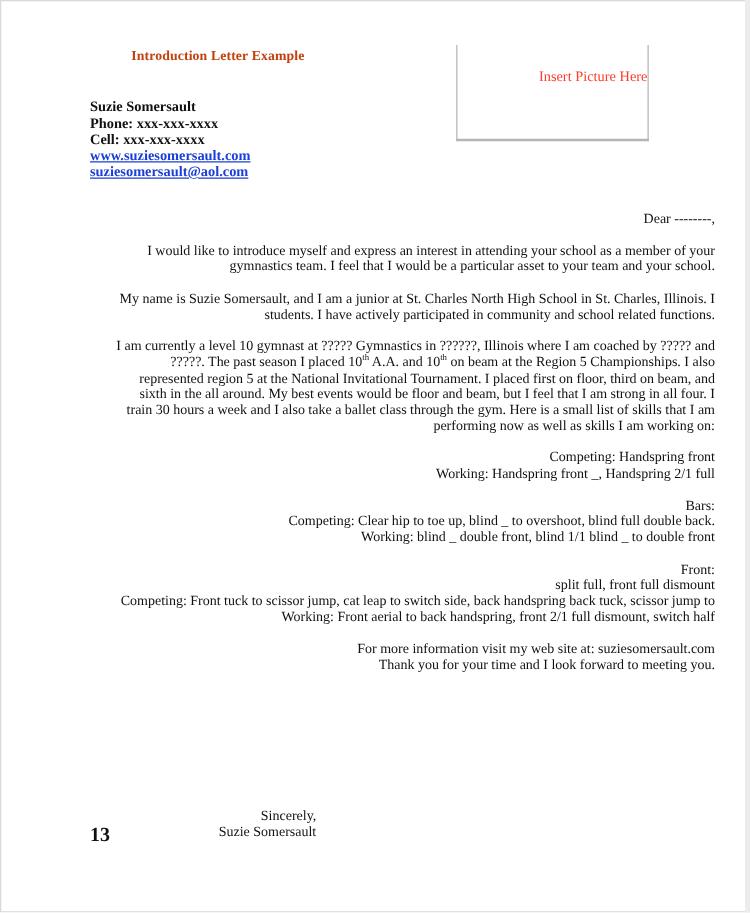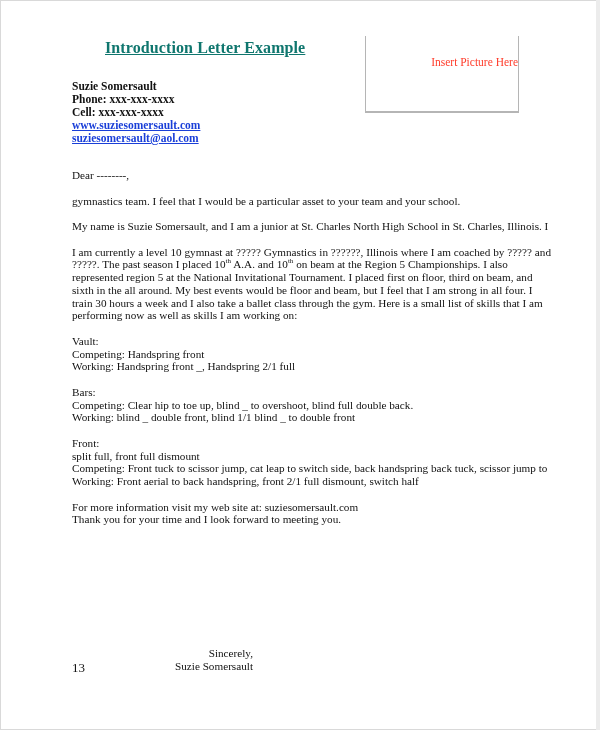--- a/index.html
+++ b/index.html
@@ -1,31 +1,31 @@
 <!DOCTYPE html>
 <html><head>
 <meta charset="utf-8">
 <style>
   html, body { margin: 0; padding: 0; background: #ffffff; }
   body { width: 600px; height: 730px; position: relative; overflow: hidden; font-family: "Liberation Serif", "DejaVu Serif", serif; color: #111; }
   .page { position: absolute; left: 0; top: 0; width: 598px; height: 728px; border: 1px solid #d9d9d9; background: #fff; }
   .right-edge { position: absolute; left: 596px; top: 0; width: 4px; height: 730px; background: #ececec; }
   .abs { position: absolute; white-space: nowrap; }
-  .title { left: 105px; top: 39px; font-size: 16px; font-weight: bold; color: #0f766e; text-decoration: underline; letter-spacing: 0.1px; }
+  .title { left: 105px; top: 39px; font-size: 11px; font-weight: bold; color: #c2410c; letter-spacing: 0.1px; }
   .picture-box { position: absolute; left: 365px; top: 36px; width: 152px; height: 75px; border-left: 1px solid #b5b5b5; border-right: 1px solid #b5b5b5; border-bottom: 2px solid #b5b5b5; }
   .picture-label { position: absolute; left: 0; right: 0; top: 20px; text-align: right; font-size: 11.5px; color: #ff3b2a; }
   .contact { left: 72px; top: 80px; font-size: 11.5px; font-weight: bold; line-height: 13px; }
   .contact div { white-space: nowrap; }
   .contact .link { color: #1a3fd8; text-decoration: underline; }
   .body-text { position: absolute; left: 72px; top: 169px; width: 500px; font-size: 11.2px; line-height: 12.75px; }
   .body-text p { margin: 0 0 12.75px 0; }
-  .body-text .line { display: block; white-space: nowrap; }
+  .body-text .line { display: block; white-space: nowrap; text-align: right; }
   sup { font-size: 7px; line-height: 0; vertical-align: super; }
   .sign { left: 175px; top: 647px; font-size: 11.2px; line-height: 12.75px; text-align: right; }
-  .page-num { left: 72px; top: 660px; font-size: 13px; font-weight: normal; }
+  .page-num { left: 72px; top: 660px; font-size: 16px; font-weight: bold; }
 </style>
 </head>
 <body>
 
 <div class="page"></div>
 <div class="right-edge"></div>
 
 <div class="abs title">Introduction Letter Example</div>
 
 <div class="picture-box">
@@ -39,38 +39,39 @@
   <div class="link">www.suziesomersault.com</div>
   <div class="link">suziesomersault@aol.com</div>
 </div>
 
 <div class="body-text">
   <p>
       <span class="line">Dear --------,</span>
     </p>
 
   <p>
+    <span class="line">I would like to introduce myself and express an interest in attending your school as a member of your</span>
     <span class="line">gymnastics team. I feel that I would be a particular asset to your team and your school.</span>
   </p>
 
   <p>
     <span class="line">My name is Suzie Somersault, and I am a junior at St. Charles North High School in St. Charles, Illinois. I</span>
+    <span class="line">students. I have actively participated in community and school related functions.</span>
   </p>
 
   <p>
     <span class="line">I am currently a level 10 gymnast at ????? Gymnastics in ??????, Illinois where I am coached by ????? and</span>
     <span class="line"><span>?????. The past season I placed 10</span><sup>th</sup><span> A.A. and 10</span><sup>th</sup><span> on beam at the Region 5 Championships. I also</span></span>
     <span class="line">represented region 5 at the National Invitational Tournament. I placed first on floor, third on beam, and</span>
     <span class="line">sixth in the all around. My best events would be floor and beam, but I feel that I am strong in all four. I</span>
     <span class="line">train 30 hours a week and I also take a ballet class through the gym. Here is a small list of skills that I am</span>
     <span class="line">performing now as well as skills I am working on:</span>
   </p>
 
   <p>
-    <span class="line">Vault:</span>
     <span class="line">Competing: Handspring front</span>
     <span class="line">Working: Handspring front _, Handspring 2/1 full</span>
   </p>
 
   <p>
     <span class="line">Bars:</span>
     <span class="line">Competing: Clear hip to toe up, blind _ to overshoot, blind full double back.</span>
     <span class="line">Working: blind _ double front, blind 1/1 blind _ to double front</span>
   </p>
 

